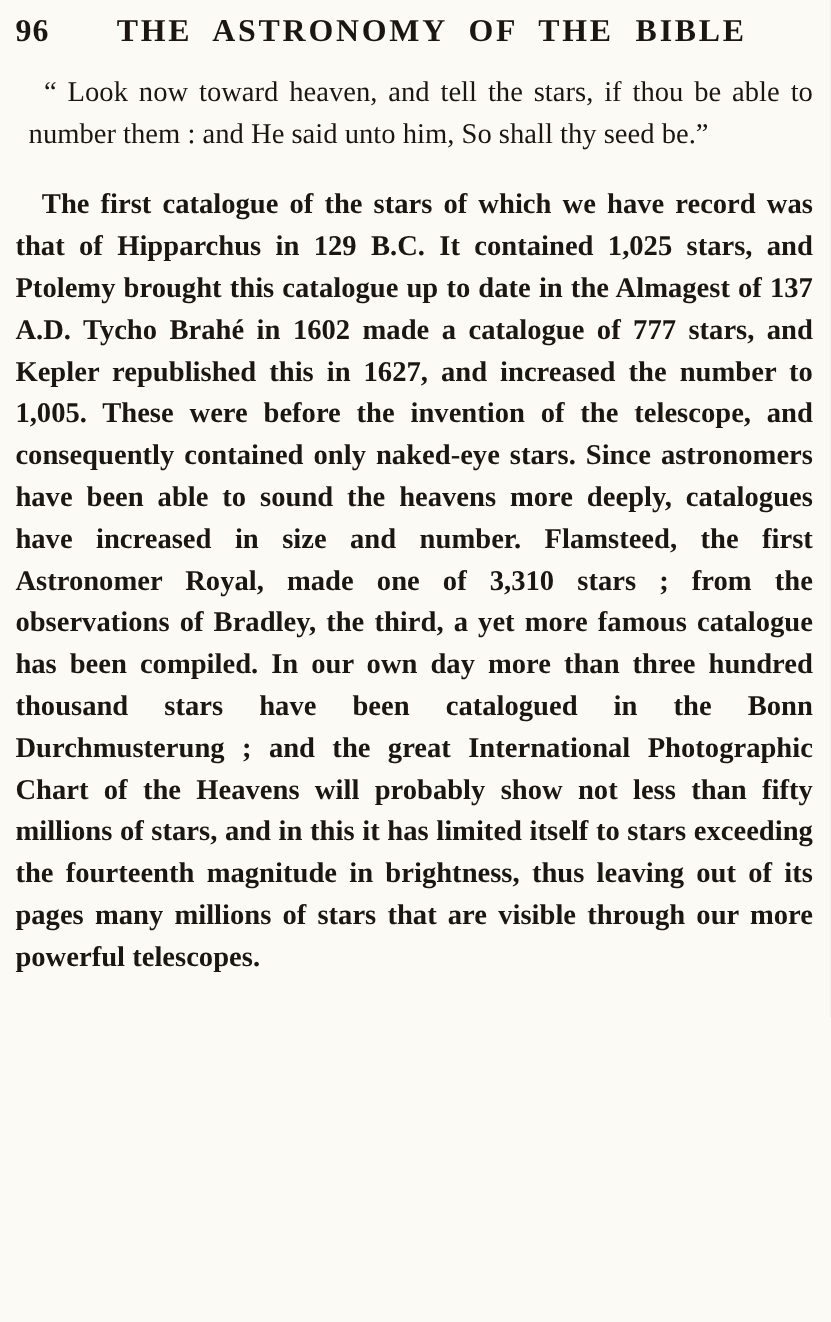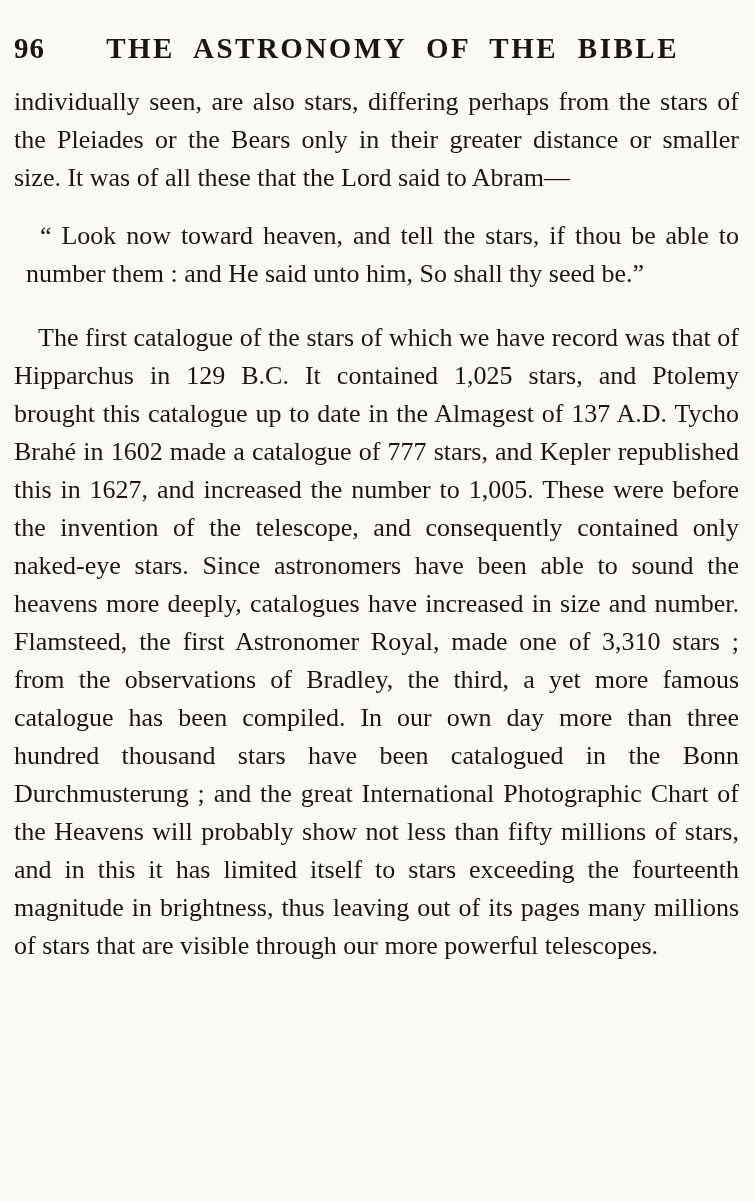--- a/index.html
+++ b/index.html
@@ -22,21 +22,20 @@
   .running-head {
     display: flex;
     align-items: baseline;
     font-weight: bold;
     font-size: 29px;
     margin: 4px 0 18px 0;
   }
   .page-number {
     width: 72px;
     letter-spacing: 1px;
-    margin-top: 20px;
   }
   .head-title {
     flex: 1;
     text-align: right;
     letter-spacing: 2.5px;
     word-spacing: 10px;
     padding-right: 60px;
     white-space: nowrap;
   }
   .body-text {
@@ -49,34 +48,34 @@
   }
   p.para-continuation {
     text-indent: 0;
   }
   p.para-quote {
     margin: 20px 0 26px 12px;
     text-indent: 14px;
   }
   p.para-indent {
     text-indent: 24px;
+    font-weight: bold;
   }
 </style>
 </head>
 <body>
 
 <div class="page">
 
   <div class="running-head">
     <span class="page-number">96</span>
     <span class="head-title">THE ASTRONOMY OF THE BIBLE</span>
   </div>
 
   <div class="body-text">
-    <p class="para-continuation">individually seen, are also stars, differing perhaps from the stars of the Pleiades or the Bears only in their greater distance or smaller size.  It was of all these that the Lord said to Abram—</p>
 
     <p class="para-quote">“ Look now toward heaven, and tell the stars, if thou be able to number them : and He said unto him, So shall thy seed be.”</p>
 
     <p class="para-indent">The first catalogue of the stars of which we have record was that of Hipparchus in 129 B.C.  It contained 1,025 stars, and Ptolemy brought this catalogue up to date in the Almagest of 137 A.D.  Tycho Brahé in 1602 made a catalogue of 777 stars, and Kepler republished this in 1627, and increased the number to 1,005.  These were before the invention of the telescope, and consequently contained only naked-eye stars.  Since astronomers have been able to sound the heavens more deeply, catalogues have increased in size and number.  Flamsteed, the first Astronomer Royal, made one of 3,310 stars ; from the observations of Bradley, the third, a yet more famous catalogue has been compiled.  In our own day more than three hundred thousand stars have been catalogued in the Bonn Durchmusterung ;  and the great International Photographic Chart of the Heavens will probably show not less than fifty millions of stars, and in this it has limited itself to stars exceeding the fourteenth magnitude in brightness, thus leaving out of its pages many millions of stars that are visible through our more powerful telescopes.</p>
 
   </div>
 
 </div>
 
 </body></html>

